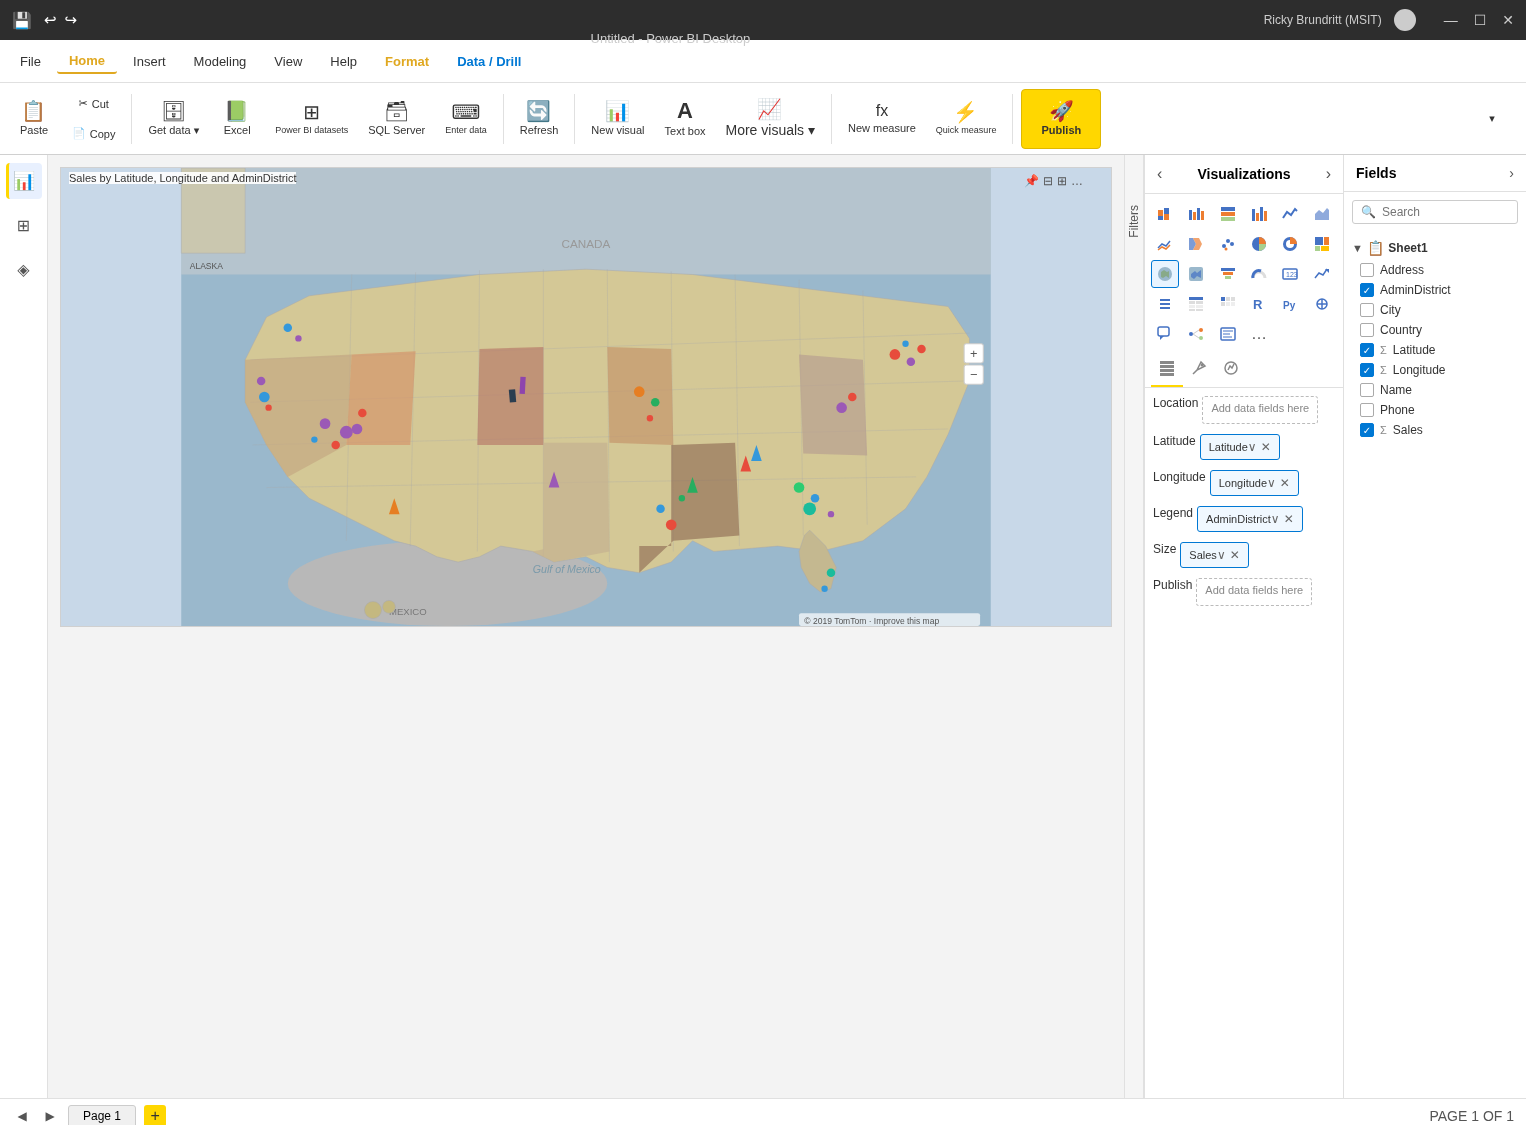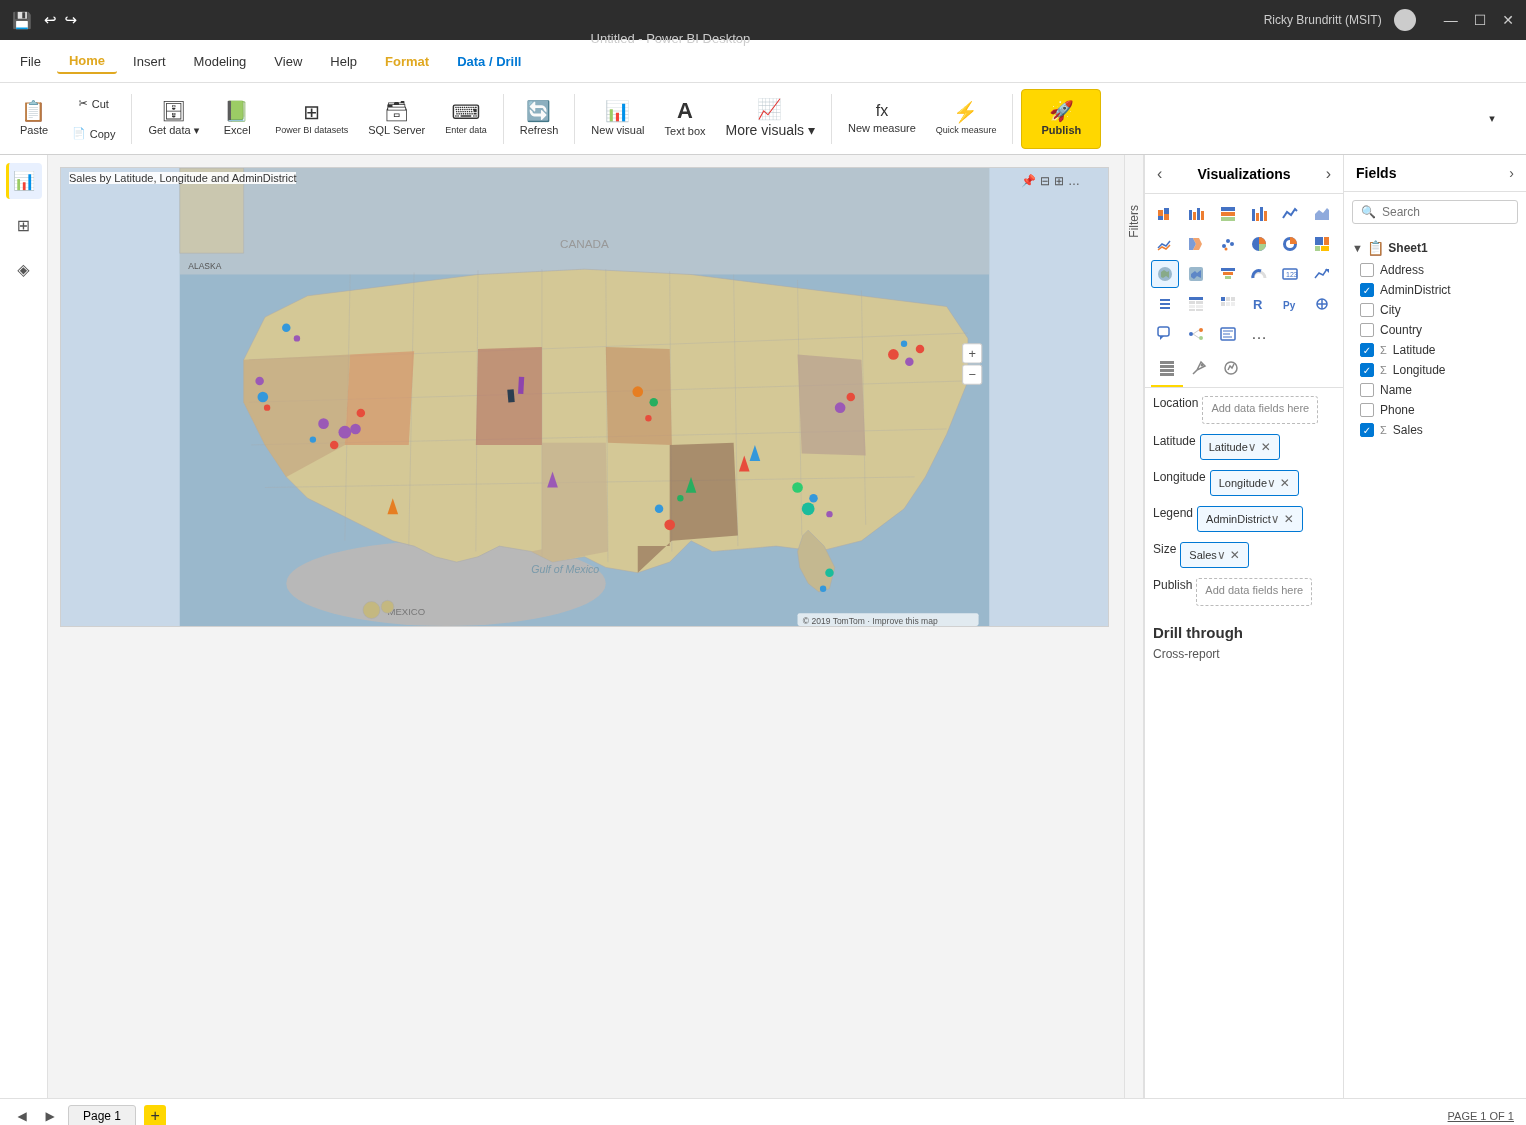--- a/index.html
+++ b/index.html
@@ -108,22 +108,22 @@
       border: none;
       background: none;
     }
     .left-sidebar-btn.active { background: #e8f0fe; color: #0078d4; border-left: 3px solid #ffd700; }
 
     
     .canvas-area {
       flex: 1;
       padding: 12px;
       display: flex;
-      flex-direction: row;
-      gap: 3px;
+      flex-direction: column;
+      gap: 12px;
       overflow: hidden;
     }
     .visual-container {
       background: #fff;
       border: 1px solid #d0d0d0;
       position: relative;
       width: 100%;
       height: 460px;
     }
     .visual-title {
@@ -885,24 +885,20 @@
             <button class="well-action-btn">✕</button>
           </div>
         </div>
       </div>
       <div class="field-well-section">
         <div class="field-well-label">Publish</div>
         <div class="field-well-drop">Add data fields here</div>
       </div>
     </div>
 
-    <div class="drill-through-section">
-      <div class="drill-through-title">Drill through</div>
-      <div class="cross-report-label">Cross-report</div>
-    </div>
   </div>
 
   <div class="fields-panel">
     <div class="fields-panel-header">
       <span>Fields</span>
       <button style="background:none;border:none;cursor:pointer;font-size:14px;color:#555;">›</button>
     </div>
     <div class="fields-search">
       <span style="color:#888;font-size:12px;">🔍</span>
       <input type="text" placeholder="Search" style="border: none; outline: none; font-size: 12px; width: 100%;">
@@ -958,14 +954,14 @@
     </div>
   </div>
 
 </div>
 
 <div class="bottom-bar" style="position:relative;">
   <button class="page-nav-btn">◀</button>
   <button class="page-nav-btn">▶</button>
   <div class="page-tab">Page 1</div>
   <button class="page-add-btn">+</button>
-  <span class="page-info" style="position:static;font-size:11px;color:#555;margin-left:auto;text-decoration:underline;">PAGE 1 OF 1</span>
+  <span class="page-info" style="position:static;font-size:14px;color:#555;margin-left:auto;">PAGE 1 OF 1</span>
 </div>
 
 </body></html>

